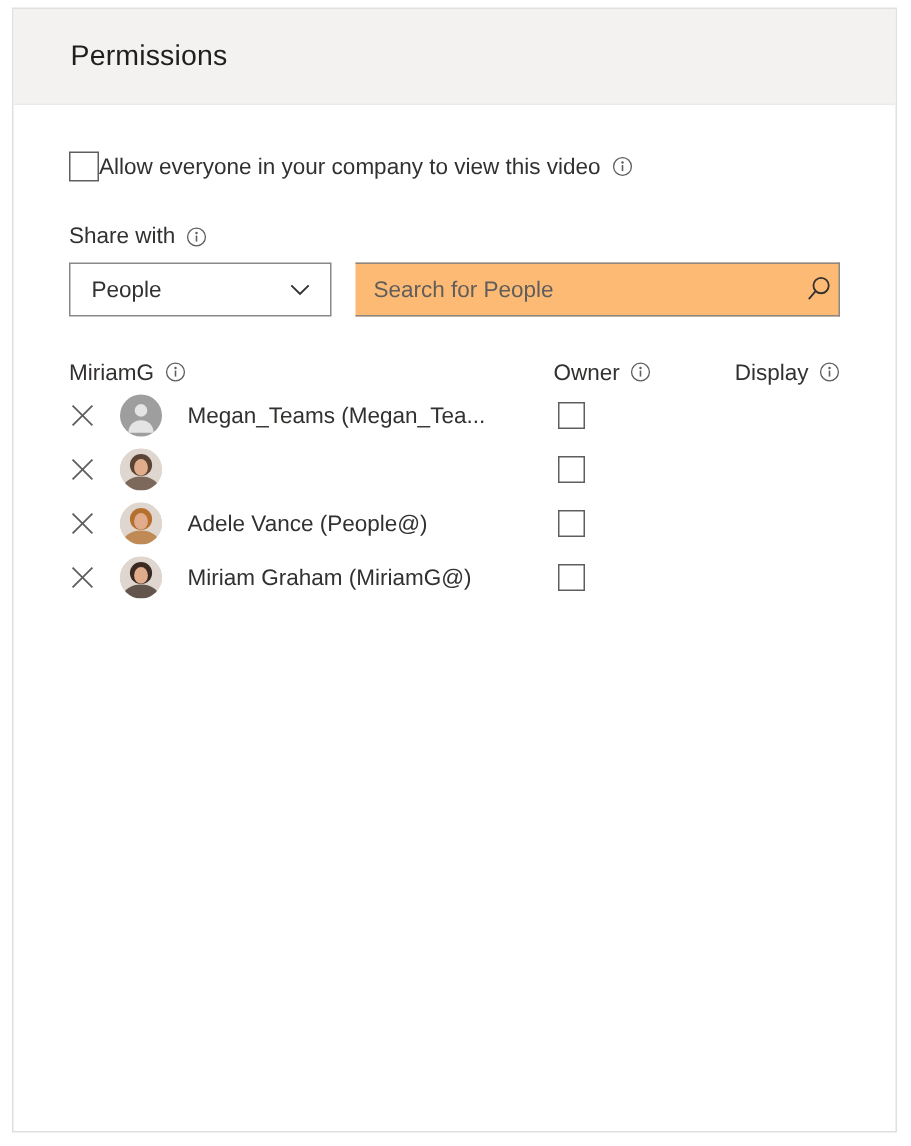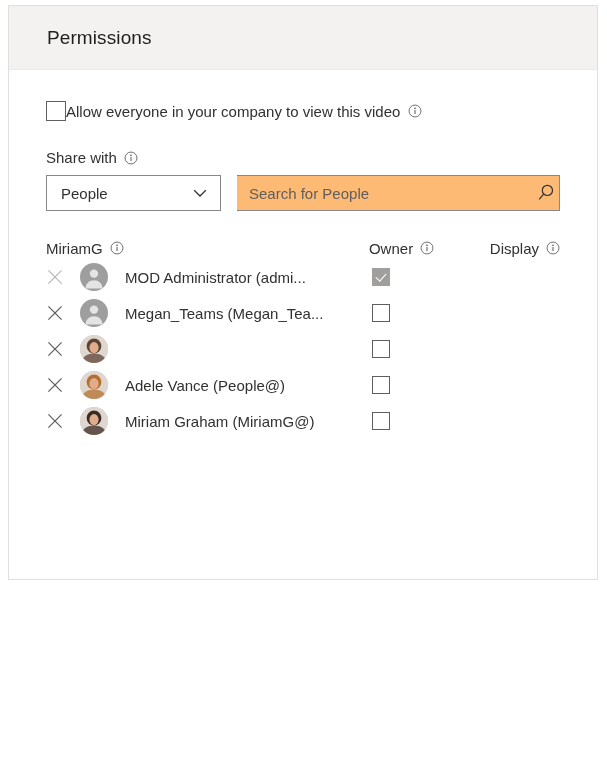--- a/index.html
+++ b/index.html
@@ -14,21 +14,21 @@
     color: #323130;
     -webkit-font-smoothing: antialiased;
     overflow: hidden;
   }
 
   .panel {
     position: absolute;
     left: 8px;
     top: 5px;
     width: 590px;
-    height: 575px;
+    height: 750px;
     background: #ffffff;
     border: 1px solid #e1dfdd;
     box-sizing: border-box;
     overflow: hidden;
   }
 
   .panel-header {
     height: 64px;
     background: #f3f2f1;
     border-bottom: 1px solid #edebe9;
@@ -302,112 +302,92 @@
               <circle cx="8" cy="5" r=".95" fill="#605e5c"></circle>
               <rect x="7.4" y="6.9" width="1.2" height="4.6" fill="#605e5c"></rect>
             </svg>
           </span>
         </div>
       </div>
 
       <div id="rows">
           <div class="row">
             <div class="name-cell">
-              <span class="x-btn disabled">
+              <span class="x-btn">
                 <svg viewBox="0 0 18 18" width="18" height="18">
                   <line x1="2.4" y1="2.4" x2="15.6" y2="15.6" stroke="#605e5c" stroke-width="1.2"></line>
                   <line x1="15.6" y1="2.4" x2="2.4" y2="15.6" stroke="#605e5c" stroke-width="1.2"></line>
                 </svg>
               </span>
               <span class="avatar" style="background:#9e9e9e">
                 <svg viewBox="0 0 28 28" width="28" height="28">
                   <circle cx="14" cy="10.6" r="4.2" fill="#f0f0f0" opacity=".85"></circle>
                   <path d="M5.6 25.5c0-5.1 3.8-8.3 8.4-8.3s8.4 3.2 8.4 8.3z" fill="#f0f0f0" opacity=".85"></path>
                 </svg>
               </span>
-              <span class="person-name">MOD Administrator (admi...</span>
+              <span class="person-name">Megan_Teams (Megan_Tea...</span>
             </div>
             <div class="owner-cell">
-              <span class="chk checked"></span>
+              <span class="chk"></span>
             </div>
           </div>
           <div class="row">
             <div class="name-cell">
               <span class="x-btn">
                 <svg viewBox="0 0 18 18" width="18" height="18">
                   <line x1="2.4" y1="2.4" x2="15.6" y2="15.6" stroke="#605e5c" stroke-width="1.2"></line>
                   <line x1="15.6" y1="2.4" x2="2.4" y2="15.6" stroke="#605e5c" stroke-width="1.2"></line>
                 </svg>
               </span>
-              <span class="avatar" style="background:#9e9e9e">
-                <svg viewBox="0 0 28 28" width="28" height="28">
-                  <circle cx="14" cy="10.6" r="4.2" fill="#f0f0f0" opacity=".85"></circle>
-                  <path d="M5.6 25.5c0-5.1 3.8-8.3 8.4-8.3s8.4 3.2 8.4 8.3z" fill="#f0f0f0" opacity=".85"></path>
-                </svg>
-              </span>
-              <span class="person-name">Megan_Teams (Megan_Tea...</span>
+              <span class="avatar photo">
+                <svg class="ph" viewBox="0 0 28 28" width="28" height="28">
+                  <rect width="28" height="28" fill="#ded6cf"></rect>
+                  <circle cx="14" cy="11" r="7.4" fill="#5c4434"></circle>
+                  <ellipse cx="14" cy="12.6" rx="4.6" ry="5.6" fill="#e0ac8b"></ellipse>
+                  <path d="M1 28c1.5-6.5 6.6-9.4 13-9.4S25.5 21.5 27 28z" fill="#5c4434" opacity=".75"></path>
+                </svg>
+              </span>
             </div>
             <div class="owner-cell">
               <span class="chk"></span>
             </div>
           </div>
           <div class="row">
             <div class="name-cell">
               <span class="x-btn">
                 <svg viewBox="0 0 18 18" width="18" height="18">
                   <line x1="2.4" y1="2.4" x2="15.6" y2="15.6" stroke="#605e5c" stroke-width="1.2"></line>
                   <line x1="15.6" y1="2.4" x2="2.4" y2="15.6" stroke="#605e5c" stroke-width="1.2"></line>
                 </svg>
               </span>
               <span class="avatar photo">
                 <svg class="ph" viewBox="0 0 28 28" width="28" height="28">
                   <rect width="28" height="28" fill="#ded6cf"></rect>
-                  <circle cx="14" cy="11" r="7.4" fill="#5c4434"></circle>
+                  <circle cx="14" cy="11" r="7.4" fill="#b5702f"></circle>
                   <ellipse cx="14" cy="12.6" rx="4.6" ry="5.6" fill="#e0ac8b"></ellipse>
-                  <path d="M1 28c1.5-6.5 6.6-9.4 13-9.4S25.5 21.5 27 28z" fill="#5c4434" opacity=".75"></path>
-                </svg>
-              </span>
+                  <path d="M1 28c1.5-6.5 6.6-9.4 13-9.4S25.5 21.5 27 28z" fill="#b5702f" opacity=".75"></path>
+                </svg>
+              </span>
+              <span class="person-name">Adele Vance (People@)</span>
             </div>
             <div class="owner-cell">
               <span class="chk"></span>
             </div>
           </div>
           <div class="row">
             <div class="name-cell">
               <span class="x-btn">
                 <svg viewBox="0 0 18 18" width="18" height="18">
                   <line x1="2.4" y1="2.4" x2="15.6" y2="15.6" stroke="#605e5c" stroke-width="1.2"></line>
                   <line x1="15.6" y1="2.4" x2="2.4" y2="15.6" stroke="#605e5c" stroke-width="1.2"></line>
                 </svg>
               </span>
               <span class="avatar photo">
                 <svg class="ph" viewBox="0 0 28 28" width="28" height="28">
                   <rect width="28" height="28" fill="#ded6cf"></rect>
-                  <circle cx="14" cy="11" r="7.4" fill="#b5702f"></circle>
-                  <ellipse cx="14" cy="12.6" rx="4.6" ry="5.6" fill="#e0ac8b"></ellipse>
-                  <path d="M1 28c1.5-6.5 6.6-9.4 13-9.4S25.5 21.5 27 28z" fill="#b5702f" opacity=".75"></path>
-                </svg>
-              </span>
-              <span class="person-name">Adele Vance (People@)</span>
-            </div>
-            <div class="owner-cell">
-              <span class="chk"></span>
-            </div>
-          </div>
-          <div class="row">
-            <div class="name-cell">
-              <span class="x-btn">
-                <svg viewBox="0 0 18 18" width="18" height="18">
-                  <line x1="2.4" y1="2.4" x2="15.6" y2="15.6" stroke="#605e5c" stroke-width="1.2"></line>
-                  <line x1="15.6" y1="2.4" x2="2.4" y2="15.6" stroke="#605e5c" stroke-width="1.2"></line>
-                </svg>
-              </span>
-              <span class="avatar photo">
-                <svg class="ph" viewBox="0 0 28 28" width="28" height="28">
-                  <rect width="28" height="28" fill="#ded6cf"></rect>
                   <circle cx="14" cy="11" r="7.4" fill="#3a2a22"></circle>
                   <ellipse cx="14" cy="12.6" rx="4.6" ry="5.6" fill="#e0ac8b"></ellipse>
                   <path d="M1 28c1.5-6.5 6.6-9.4 13-9.4S25.5 21.5 27 28z" fill="#3a2a22" opacity=".75"></path>
                 </svg>
               </span>
               <span class="person-name">Miriam Graham (MiriamG@)</span>
             </div>
             <div class="owner-cell">
               <span class="chk"></span>
             </div>

